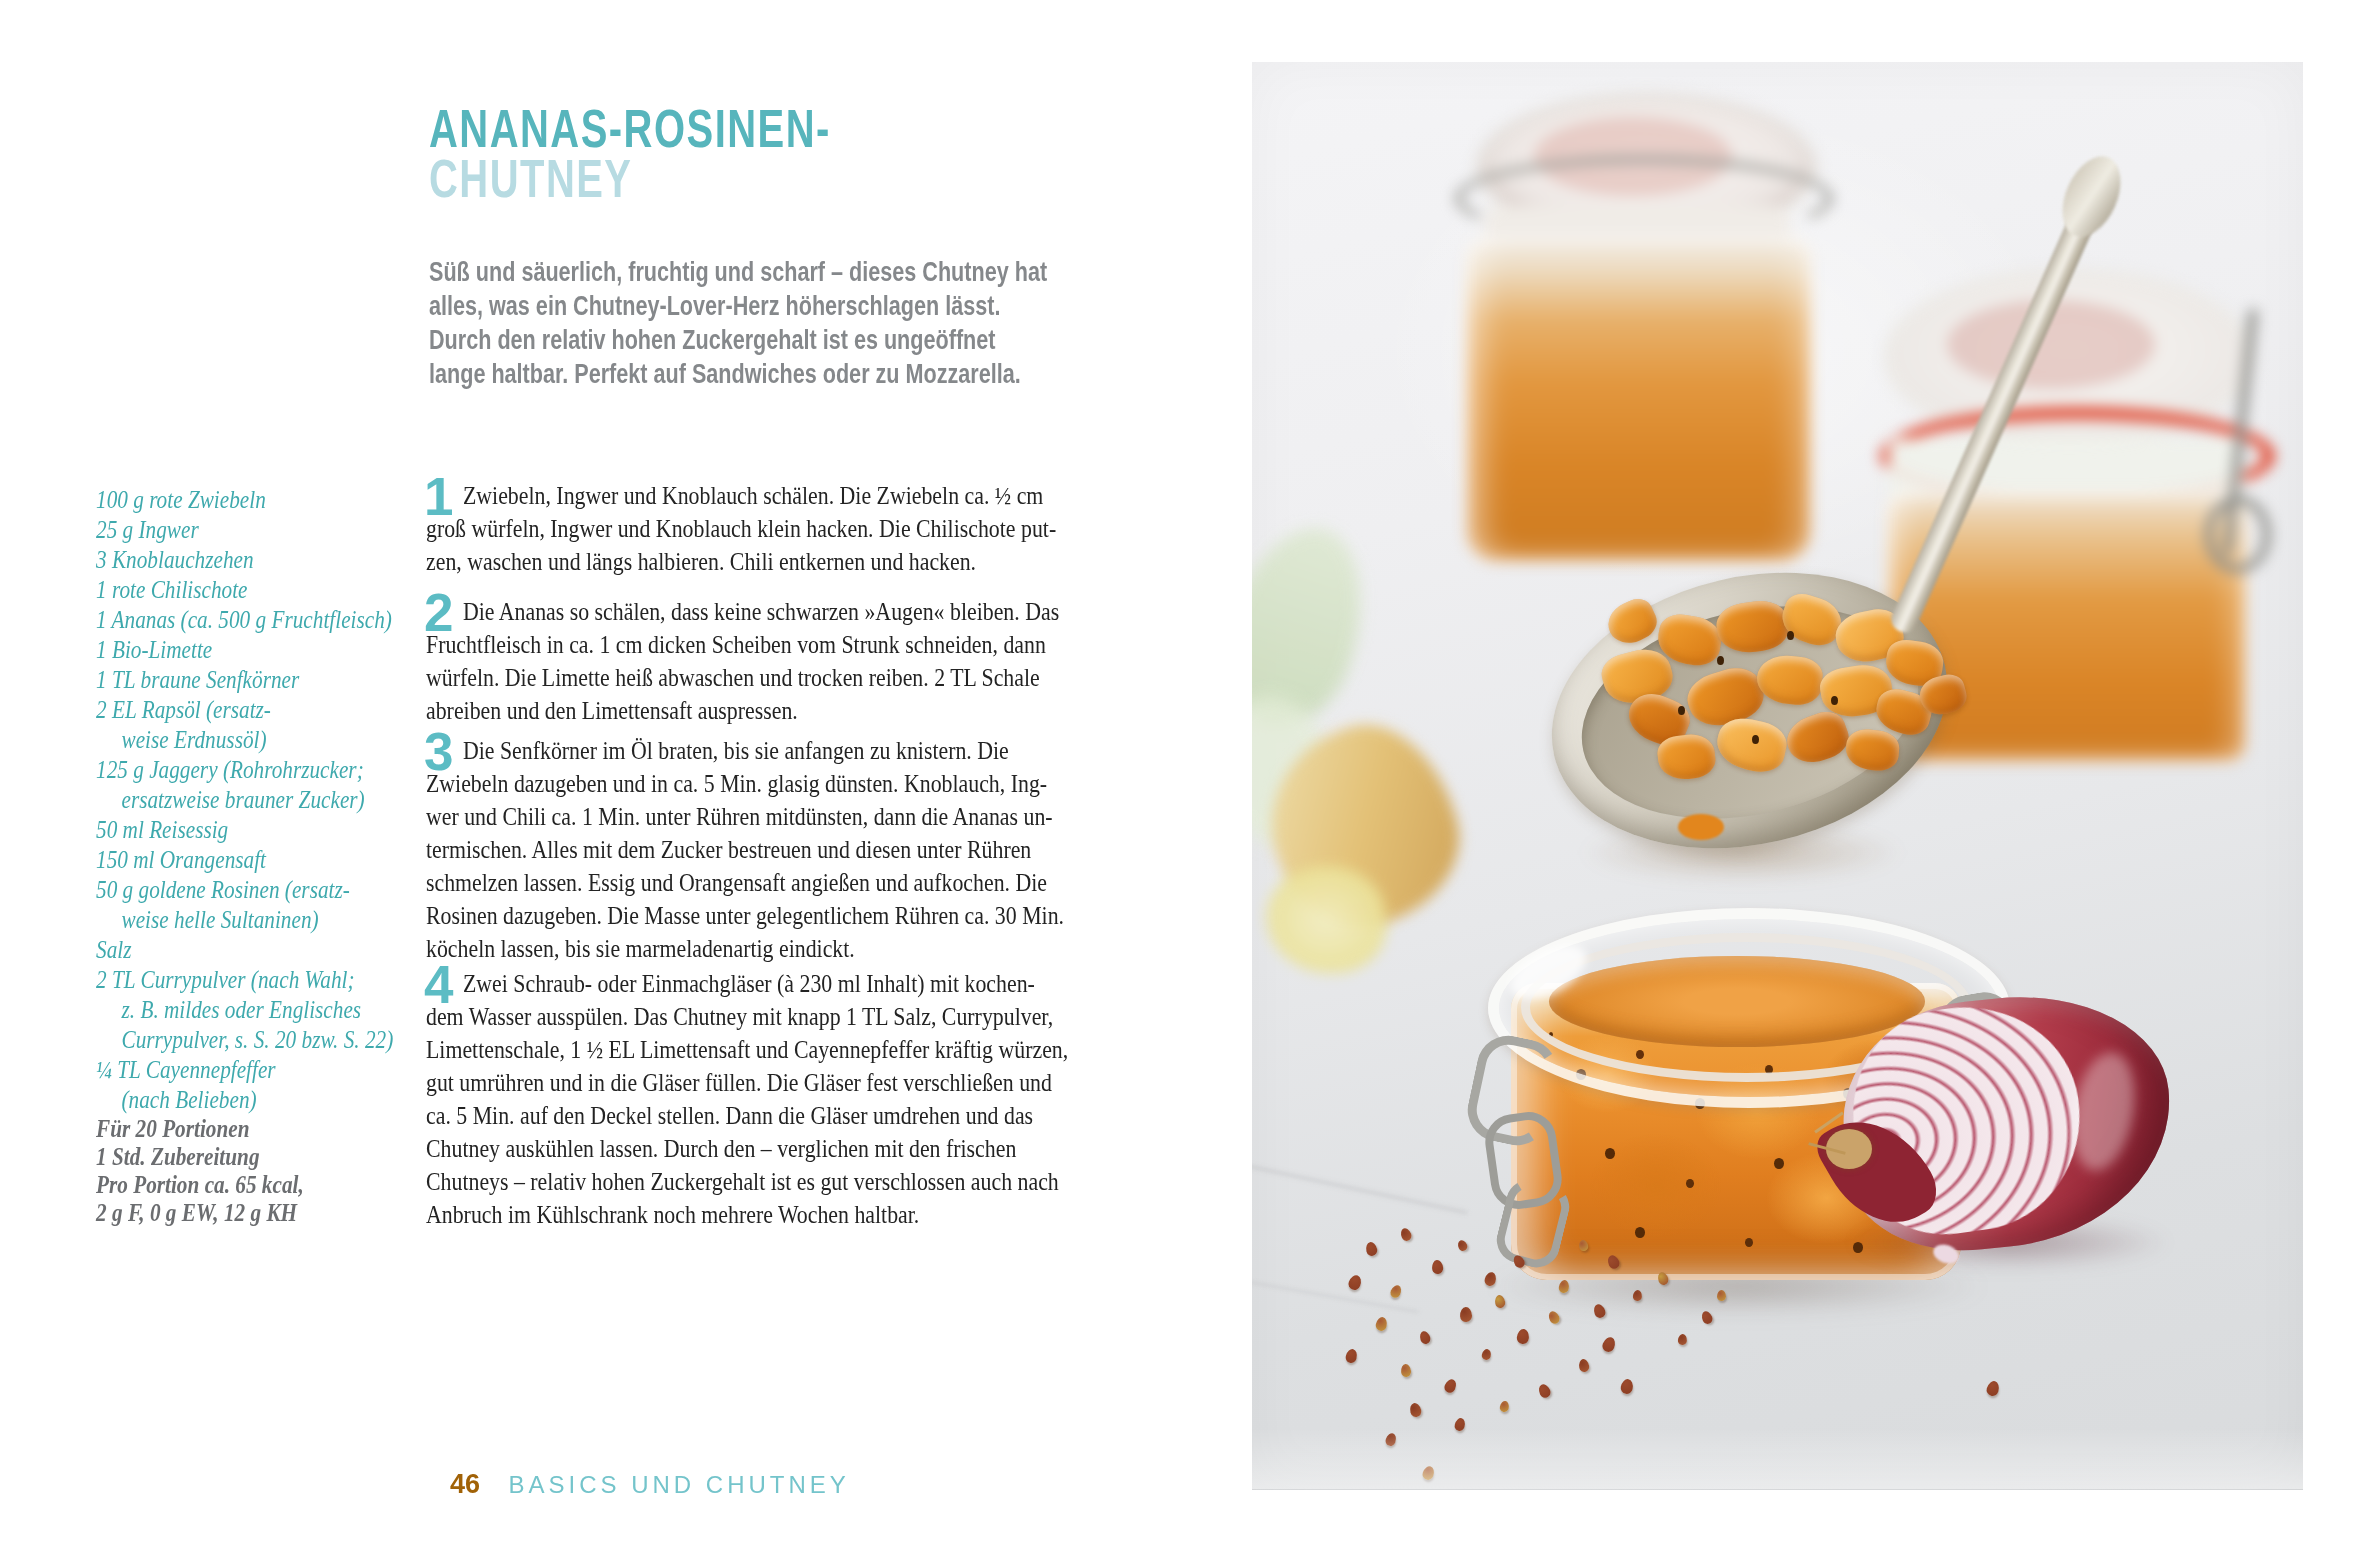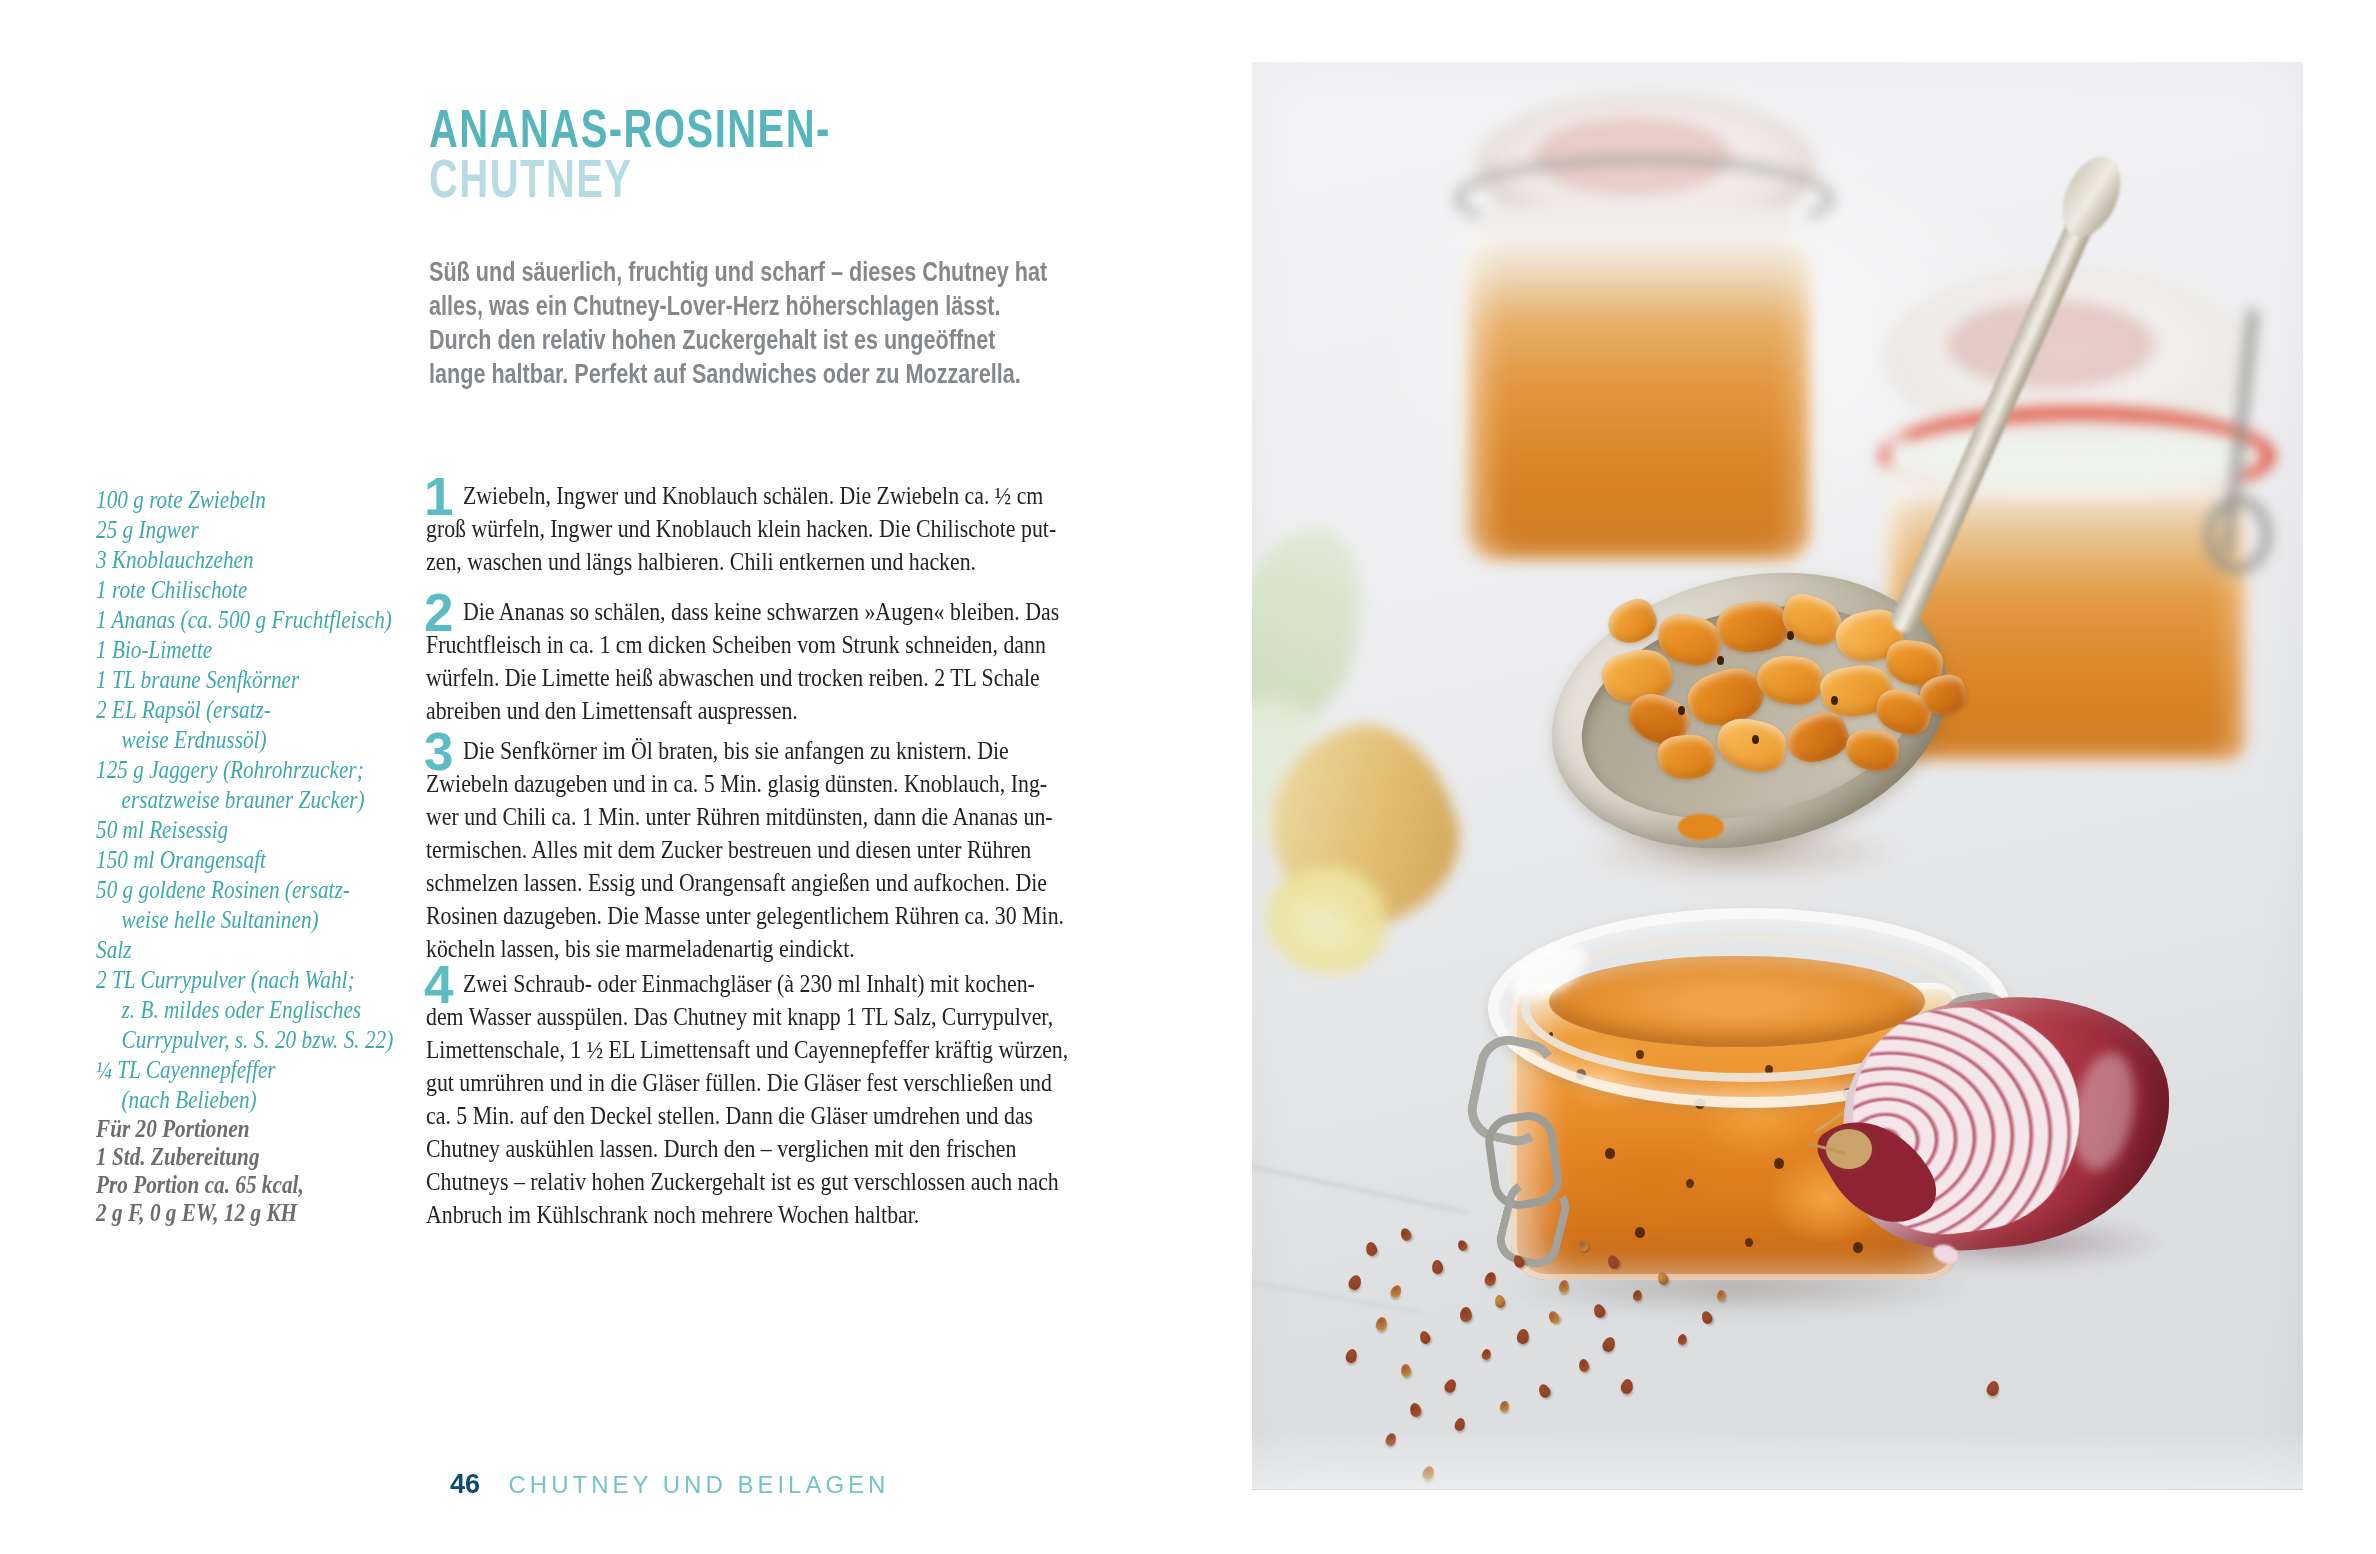--- a/index.html
+++ b/index.html
@@ -35,21 +35,21 @@
   .step{position:absolute;left:426px;}
   .step .num{position:absolute;left:-2px;top:-9px;
     font-weight:bold;font-size:53px;color:var(--stepnum);line-height:53px;}
   .step p{margin:0;font-family:"Liberation Serif","DejaVu Serif",serif;
     font-size:26px;line-height:33px;color:var(--body);
     white-space:pre;text-indent:44px;
     transform:scaleX(.84);transform-origin:0 0;}
   .step1{top:479px}.step2{top:595px}.step3{top:734px}.step4{top:967px}
 
   .pagefooter{position:absolute;left:450px;top:1469px;}
-  .pagefooter .pagenum{font-weight:bold;font-size:27px;color:#0c4a6e;}
+  .pagefooter .pagenum{font-weight:bold;font-size:27px;color:#a16207;}
   .pagefooter .section{font-size:24px;letter-spacing:4px;color:var(--footteal);margin-left:24px;}
 
   
   .photo{position:absolute;left:1252px;top:62px;width:1051px;height:1428px;overflow:hidden;
     background:linear-gradient(168deg,#f4f4f6 0%,#efeff1 30%,#e7e8ea 55%,#dddfe1 78%,#d9dbdd 100%);
     box-shadow:inset 0 0 59px rgba(0,0,0,.04);}
   .photo *{position:absolute;}
 
   .glow{left:119px;top:40px;width:693px;height:495px;border-radius:50%;
     background:radial-gradient(ellipse,rgba(255,255,255,.55),rgba(255,255,255,0) 70%);}
@@ -258,21 +258,21 @@
 Limettenschale, 1 ½ EL Limettensaft und Cayennepfeffer kräftig würzen,
 gut umrühren und in die Gläser füllen. Die Gläser fest verschließen und
 ca. 5 Min. auf den Deckel stellen. Dann die Gläser umdrehen und das
 Chutney auskühlen lassen. Durch den – verglichen mit den frischen
 Chutneys – relativ hohen Zuckergehalt ist es gut verschlossen auch nach
 Anbruch im Kühlschrank noch mehrere Wochen haltbar.</p>
     </div>
 
     <footer class="pagefooter">
       <span class="pagenum">46</span>
-      <span class="section">CHUTNEY UND BEILAGEN</span>
+      <span class="section">BASICS UND CHUTNEY</span>
     </footer>
   </section>
 
   <section class="photo" aria-label="Einmachgläser mit Ananas-Rosinen-Chutney, gehäufter Silberlöffel, halbierte rote Zwiebel und verstreute braune Senfkörner auf hellem Untergrund">
     <div class="glow"></div>
     <div class="leaf1"></div>
     <div class="leaf2"></div>
 
     <div class="jar-bl">
       <div class="lid"></div>

